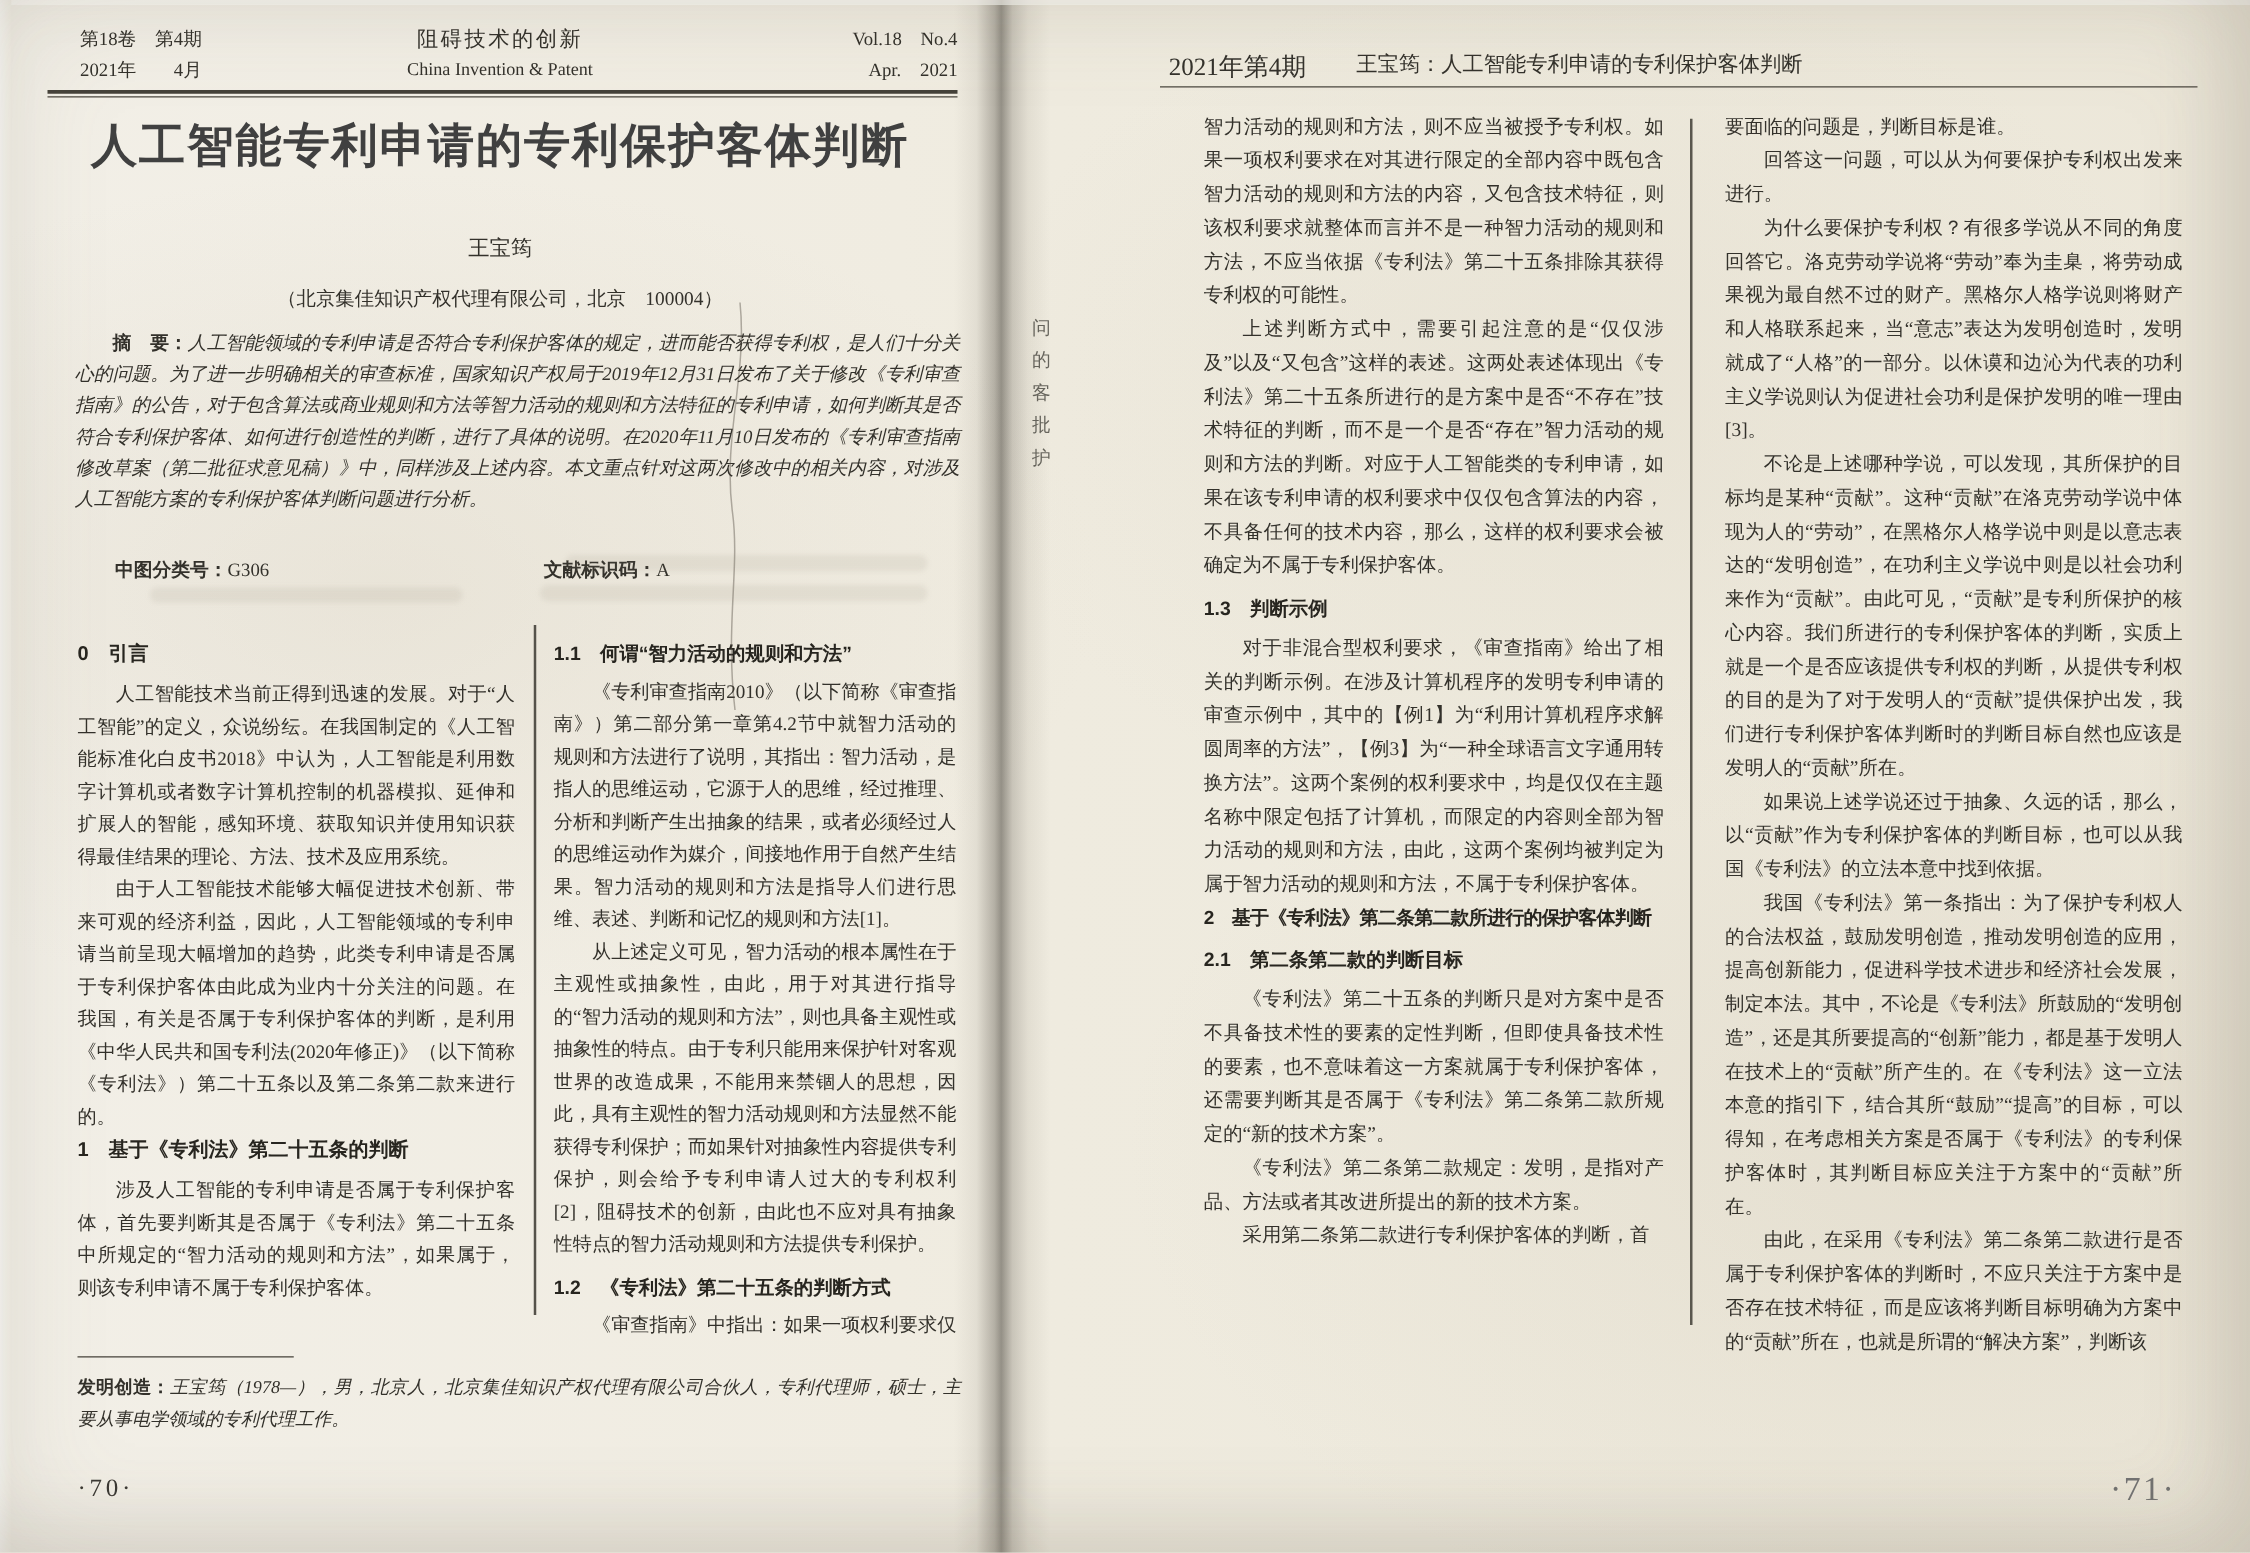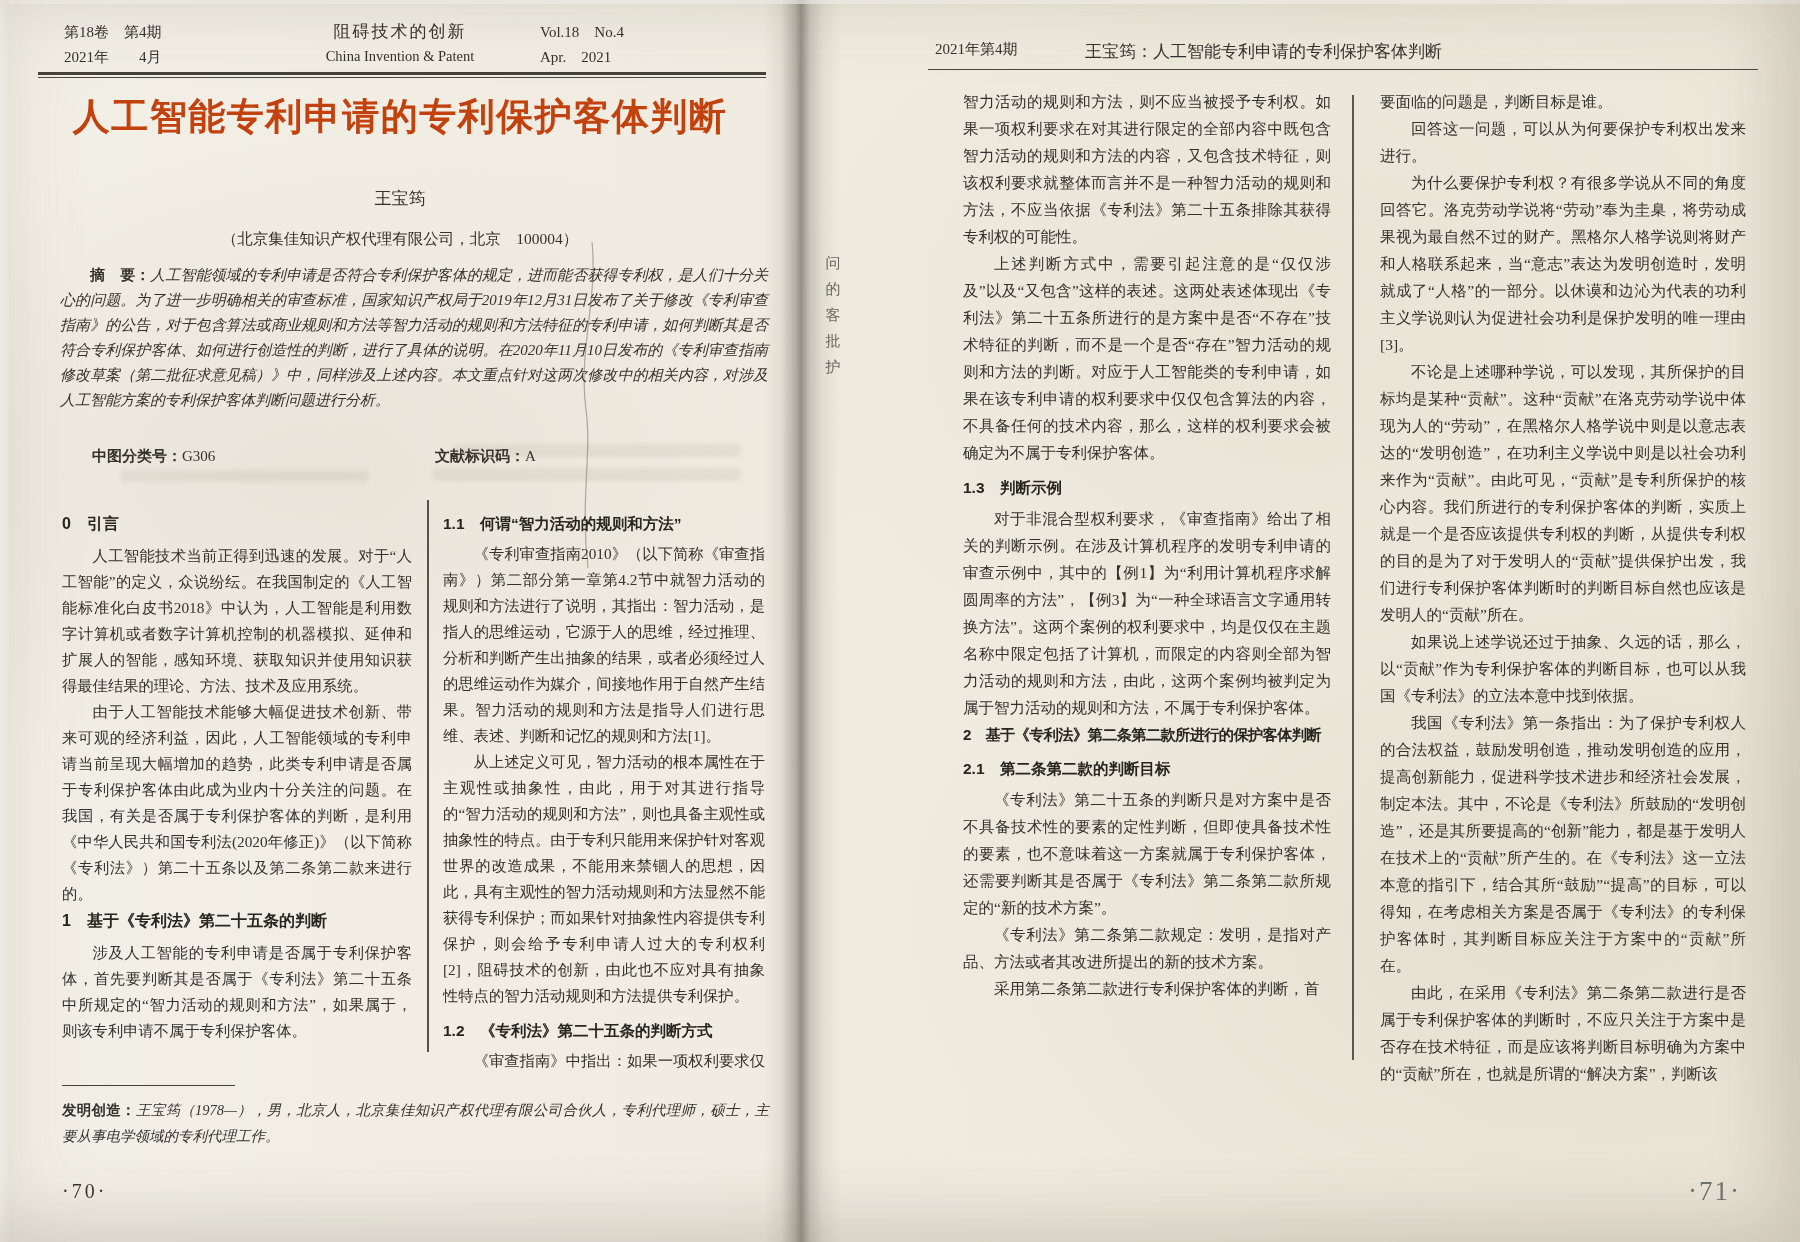--- a/index.html
+++ b/index.html
@@ -24,26 +24,26 @@
   .page { position:absolute; top:0; height:100%; }
   .page-70 { left:0; width:795px; }
   .page-71 { left:795px; width:1005px; }
   .abs { position:absolute; }
 
   
   .p70-h-left  { left:64px; top:20px; font-size:15px; line-height:25px; }
   .p70-h-mid   { left:35px; top:20px; width:730px; text-align:center; }
   .p70-h-mid .cn { font-size:17px; letter-spacing:2px; }
   .p70-h-mid .en { font-size:14.5px; margin-top:5px; }
-  .p70-h-right { left:540px; top:20px; width:226px; text-align:left; font-size:15px; line-height:25px; }
+  .p70-h-right { left:540px; top:20px; width:226px; text-align:right; font-size:15px; line-height:25px; }
   .rule-double { left:38px; top:72px; width:728px; height:6px;
     border-top:3px solid #45423a; border-bottom:1.5px solid #4a473f; }
 
   .p70-title { left:35px; top:92px; width:730px; text-align:center;
-    font-size:37px; font-weight:bold; letter-spacing:1.5px; color:#c2410c; }
+    font-size:37px; font-weight:bold; letter-spacing:1.5px; color:#404040; }
   .p70-author { left:35px; top:187px; width:730px; text-align:center; font-size:17px; }
   .p70-affil  { left:35px; top:229px; width:730px; text-align:center; font-size:15.5px; }
 
   .kai { font-style:italic; }
   .lbl { font-family:"Liberation Sans","DejaVu Sans",sans-serif; font-weight:bold; font-style:normal; }
 
   .p70-abstract { left:60px; top:262px; width:708px; font-size:15px; line-height:25px;
     text-align:justify; text-indent:2em; }
   .p70-keywords { left:60px; top:414px; width:708px; font-size:15px; }
   .p70-clc  { left:92px;  top:447px; font-size:15px; }
@@ -62,21 +62,21 @@
 
   .p70-col-l { left:62px;  top:496px; width:350px; height:580px; }
   .p70-div   { left:427px; top:500px; width:2px; height:552px; background:#55524a; }
   .p70-col-r { left:443px; top:496px; width:322px; height:580px; }
 
   .p70-foot-rule { left:62px; top:1085px; width:173px; border-top:1.6px solid #45423a; }
   .p70-footnote  { left:62px; top:1097px; width:707px; font-size:14.5px; line-height:26px; text-align:justify; }
   .p70-pageno { left:62px; top:1180px; font-size:20px; letter-spacing:3px; color:#3a3833; }
 
   
-  .p71-h-issue { left:140px; top:40px; font-size:15px; }
+  .p71-h-issue { left:140px; top:40px; font-size:20px; }
   .p71-h-title { left:290px; top:40px; font-size:17px; }
   .p71-rule { left:133px; top:69px; width:830px; border-top:1.6px solid #4a473f; }
 
   .p71-col-l { left:168px; top:88px; width:368px; height:1085px; line-height:27px; font-size:15.5px; }
   .p71-div   { left:557px; top:95px; width:2px; height:965px; background:#5a574e; }
   .p71-col-r { left:585px; top:88px; width:366px; height:1085px; line-height:27px; font-size:15.5px; }
 
   .gutter-marks { left:28px; top:250px; width:20px; text-align:center;
     font-size:15px; line-height:26px; color:rgba(58,56,50,.75); }
   .p71-pageno { left:893px; top:1176px; font-size:27px; letter-spacing:2px; color:#737373; }

